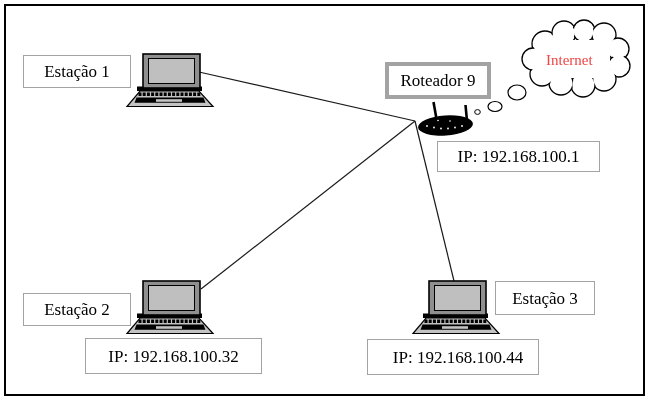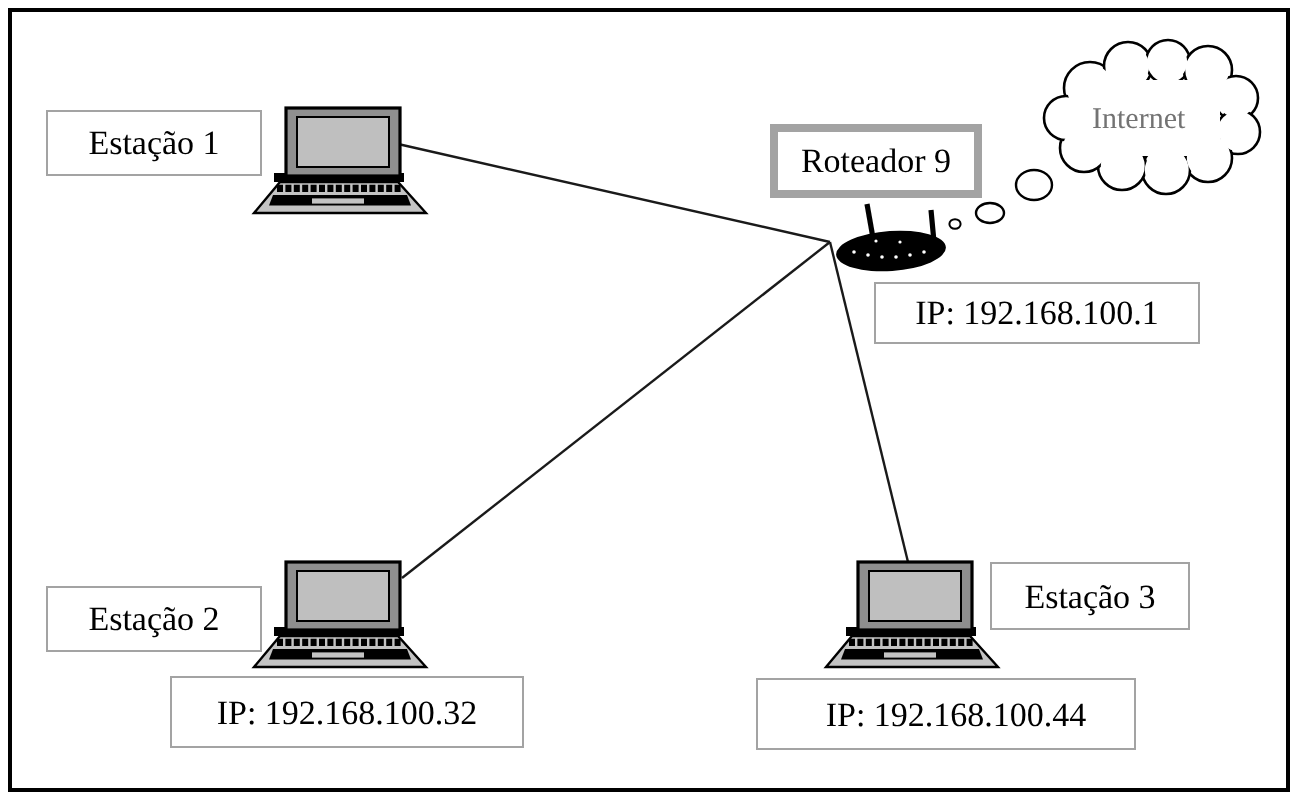--- a/index.html
+++ b/index.html
@@ -31,30 +31,30 @@
     justify-content: center;
     font-size: 17px;
     color: #000000;
     white-space: nowrap;
     line-height: 1;
   }
   .thin { border-width: 1.5px; }
   .cloud-label {
     position: absolute;
     font-size: 15px;
-    color: #737373;
+    color: #ef4444;
     white-space: nowrap;
   }
   
   #station1-label { left: 23px;  top: 55px;  width: 108px; height: 33px; }
   #station1-ip    { left: 87px;  top: 113px; width: 174px; height: 35px; }
   #station2-label { left: 23px;  top: 281px; width: 108px; height: 33px; margin-top: 12px; }
   #station2-ip    { left: 85px;  top: 338px; width: 177px; height: 36px; }
   #station3-label { left: 495px; top: 281px; width: 100px; height: 34px; }
-  #station3-ip    { left: 378px; top: 339px; width: 190px; height: 36px; padding-left: 10px; }
+  #station3-ip    { left: 367px; top: 339px; width: 172px; height: 36px; padding-left: 10px; }
   #router-label   { left: 385px; top: 62px;  width: 106px; height: 37px; }
   #router-ip      { left: 437px; top: 141px; width: 163px; height: 31px; }
   #internet-label { left: 546px; top: 52px; }
 </style>
 </head>
 <body>
 
 <div id="canvas">
 
   <div class="outer-border"></div>

